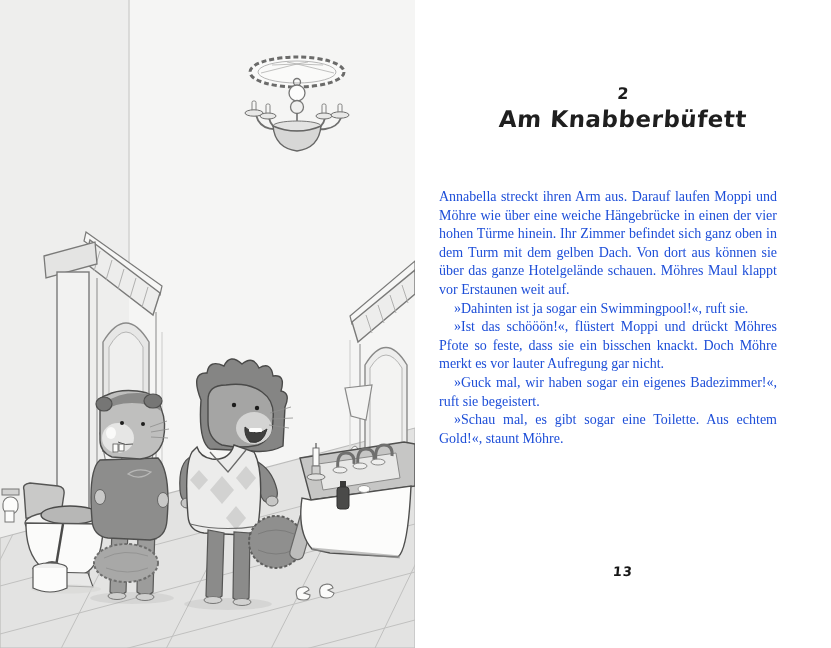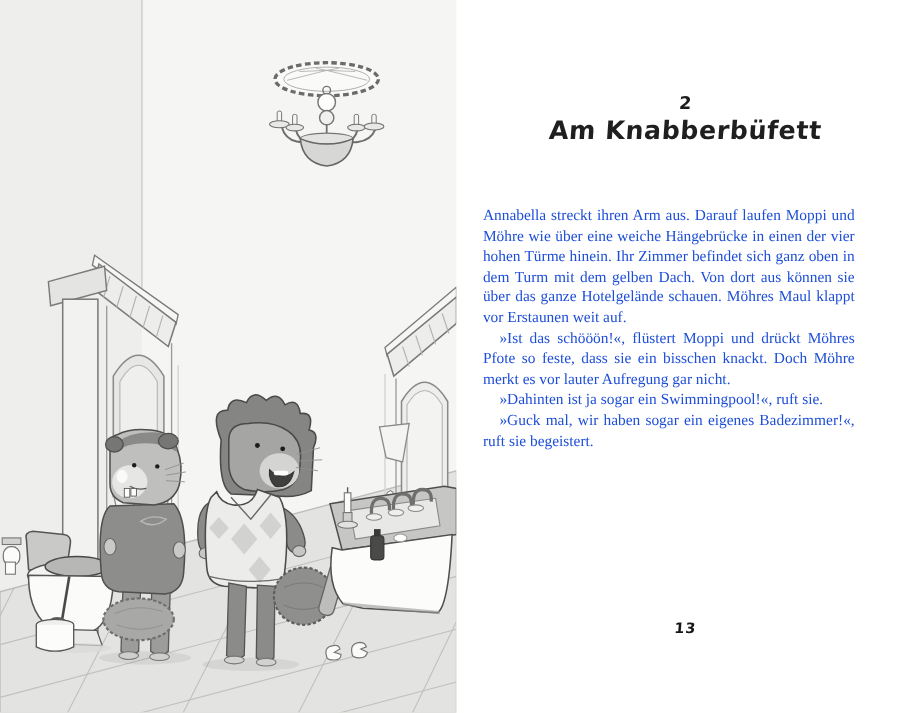--- a/index.html
+++ b/index.html
@@ -256,20 +256,21 @@
         <path d="M320,594 q-2,-9 7,-10 q5,0 6,4 l-5,2 l6,3 q-1,5 -7,5 q-7,0 -7,-4 Z"></path>
       </g>
     </svg>
   </div>
 
   <div id="right-page">
     <div class="chapter-number">2</div>
     <div class="chapter-title">Am Knabberbüfett</div>
     <div class="body-text">
         <p>Annabella streckt ihren Arm aus. Darauf laufen Moppi und Möhre wie über eine weiche Hängebrücke in einen der vier hohen Türme hinein. Ihr Zimmer befindet sich ganz oben in dem Turm mit dem gelben Dach. Von dort aus können sie über das ganze Hotelgelände schauen. Möhres Maul klappt vor Erstaunen weit auf.</p>
+        <p>»Dahinten ist ja sogar ein Swimmingpool!«, ruft sie.</p>
         <p>»Ist das schööön!«, flüstert Moppi und drückt Möhres Pfote so feste, dass sie ein bisschen knackt. Doch Möhre merkt es vor lauter Aufregung gar nicht.</p>
-        <p>»Dahinten ist ja sogar ein Swimmingpool!«, ruft sie.</p>
         <p>»Guck mal, wir haben sogar ein eigenes Badezimmer!«, ruft sie begeistert.</p>
+        <p>»Schau mal, es gibt sogar eine Toilette. Aus echtem Gold!«, staunt Möhre.</p>
       </div>
     <div class="page-number">13</div>
   </div>
 
 </div>
 
 </body></html>

